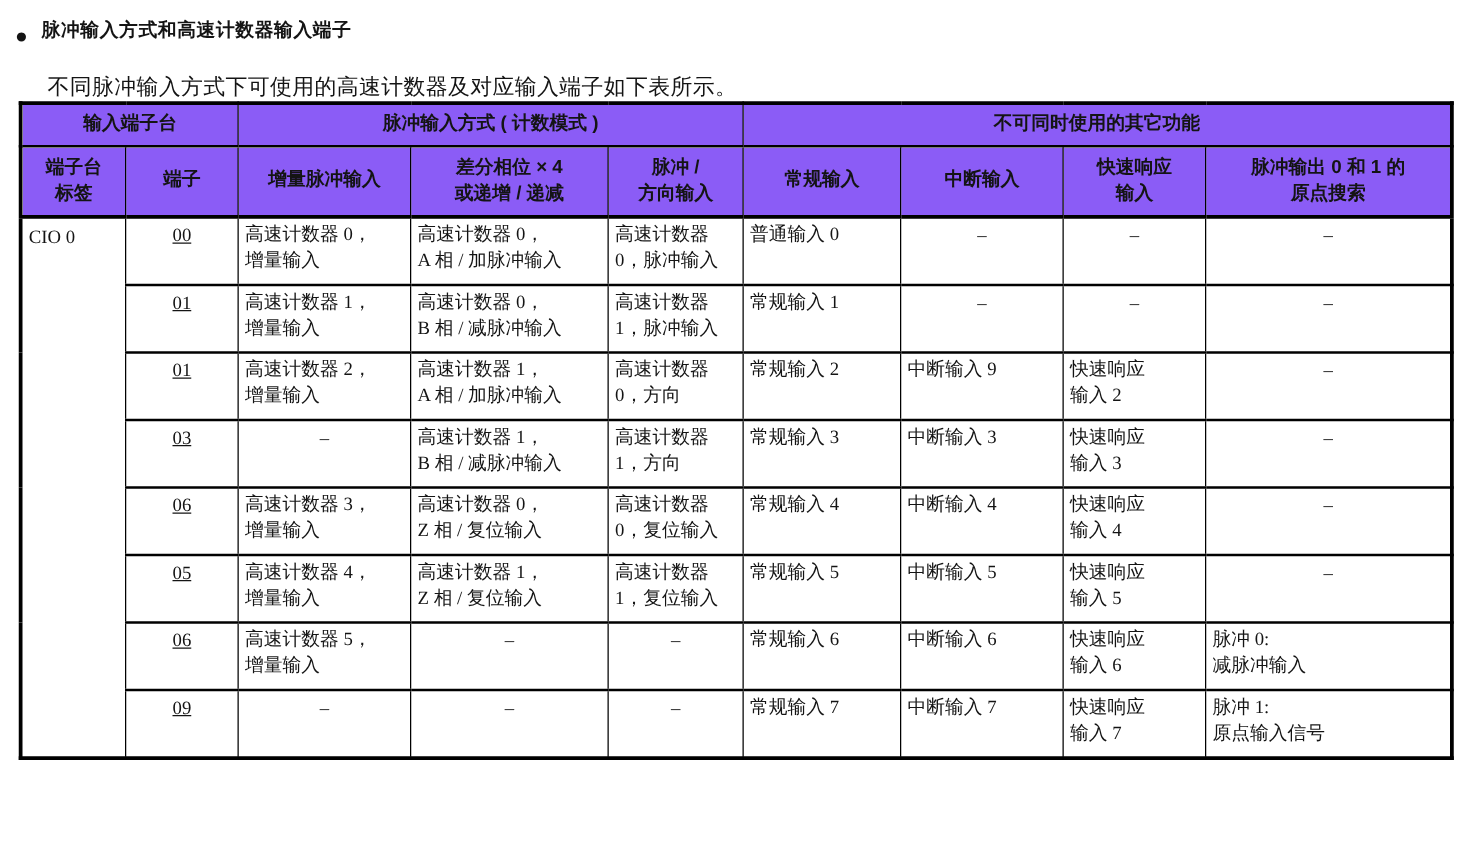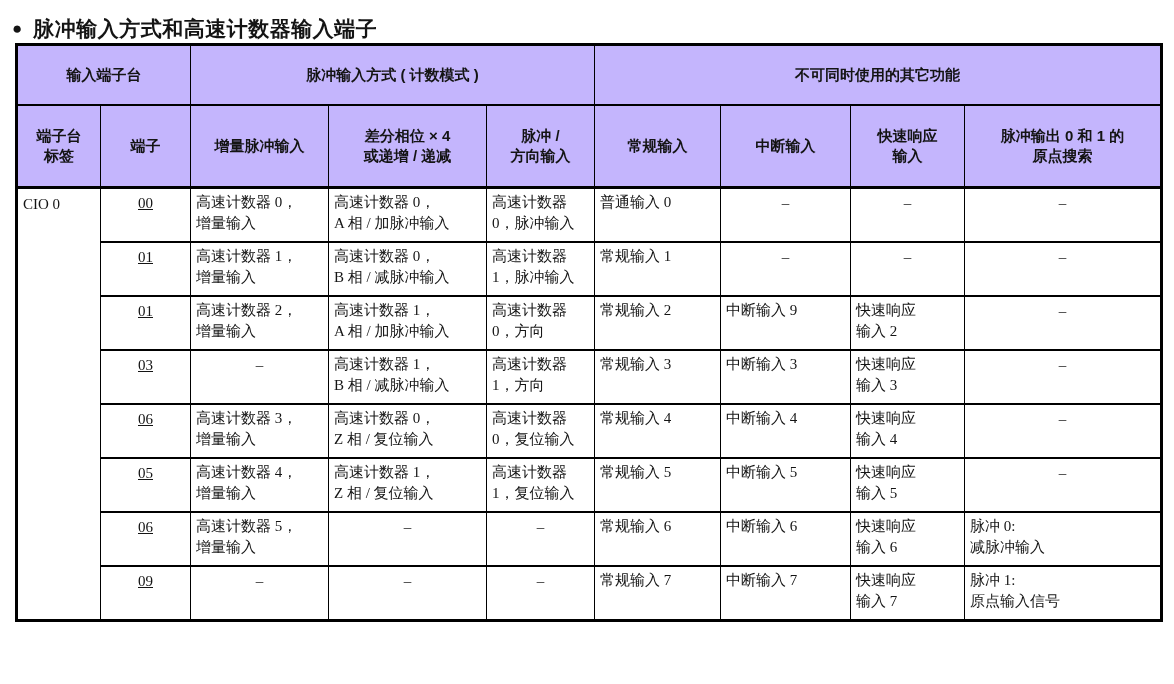--- a/index.html
+++ b/index.html
@@ -12,21 +12,21 @@
   .doc { padding:10px 14px 0 8px; }
 
   .heading-row {
     display:flex; align-items:flex-start; gap:11px;
     margin:5px 0 0 4px;
   }
   .bullet {
     font-size:17px; line-height:1.5; margin-top:1px;
   }
   .page-heading {
-    font-size:21px; font-weight:bold; letter-spacing:0.5px;
+    font-size:15px; font-weight:bold; letter-spacing:0.5px;
     font-family:"Liberation Sans", sans-serif;
   }
   .intro {
     margin:15px 0 0 30px;
     font-family:"Liberation Serif", serif;
     font-size:17.5px; letter-spacing:0.3px;
   }
   .table-title {
     margin:25px 0 11px 27px;
     font-size:20px; font-weight:bold; letter-spacing:0.2px;
@@ -37,23 +37,23 @@
     width:1145px; margin-left:7px;
     border:3px solid #000;
   }
   th, td {
     border:1.5px solid #000;
     border-top-width:2px; border-bottom-width:2px;
     overflow:hidden;
   }
   thead tr.cols th { border-bottom:3px solid #000; }
   th {
-    background:#c4b5fd;
+    background:#8b5cf6;
     font-size:15px; font-weight:bold; text-align:center; vertical-align:middle;
-    white-space:pre-line; line-height:1.35; padding:15px 3px;
+    white-space:pre-line; line-height:1.35; padding:2px 3px;
     font-family:"Liberation Sans", sans-serif;
   }
   thead tr.groups th { height:28px; }
   thead tr.cols th { height:50px; }
   td {
     font-family:"Liberation Serif", serif;
     font-size:15px; line-height:1.4;
     vertical-align:top; text-align:left;
     white-space:pre-line; padding:3px 5px 2px 5px;
     height:46px;
@@ -68,20 +68,21 @@
 </head>
 <body>
 
 <div class="doc">
 
   <div class="heading-row">
     <span class="bullet">●</span>
     <span class="page-heading">脉冲输入方式和高速计数器输入端子</span>
   </div>
 
+  <div class="intro">不同脉冲输入方式下可使用的高速计数器及对应输入端子如下表所示。</div>
 
 
   <table class="main">
     <colgroup>
       <col style="width:84px">
         <col style="width:90px">
         <col style="width:138px">
       <col style="width:158px">
         <col style="width:108px">
         <col style="width:126px">

